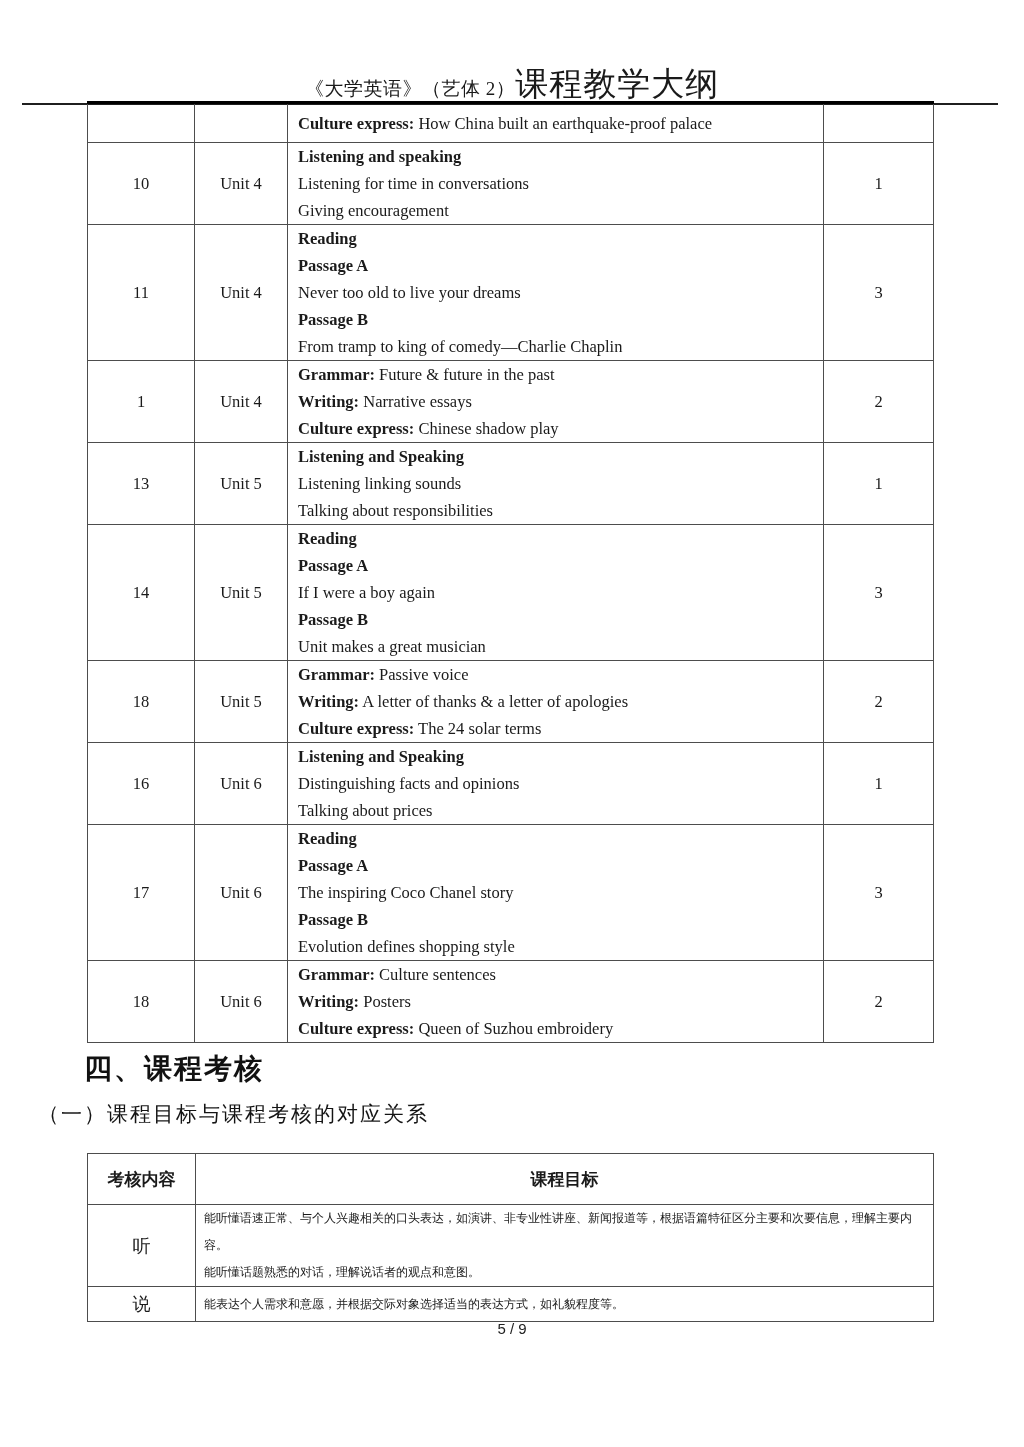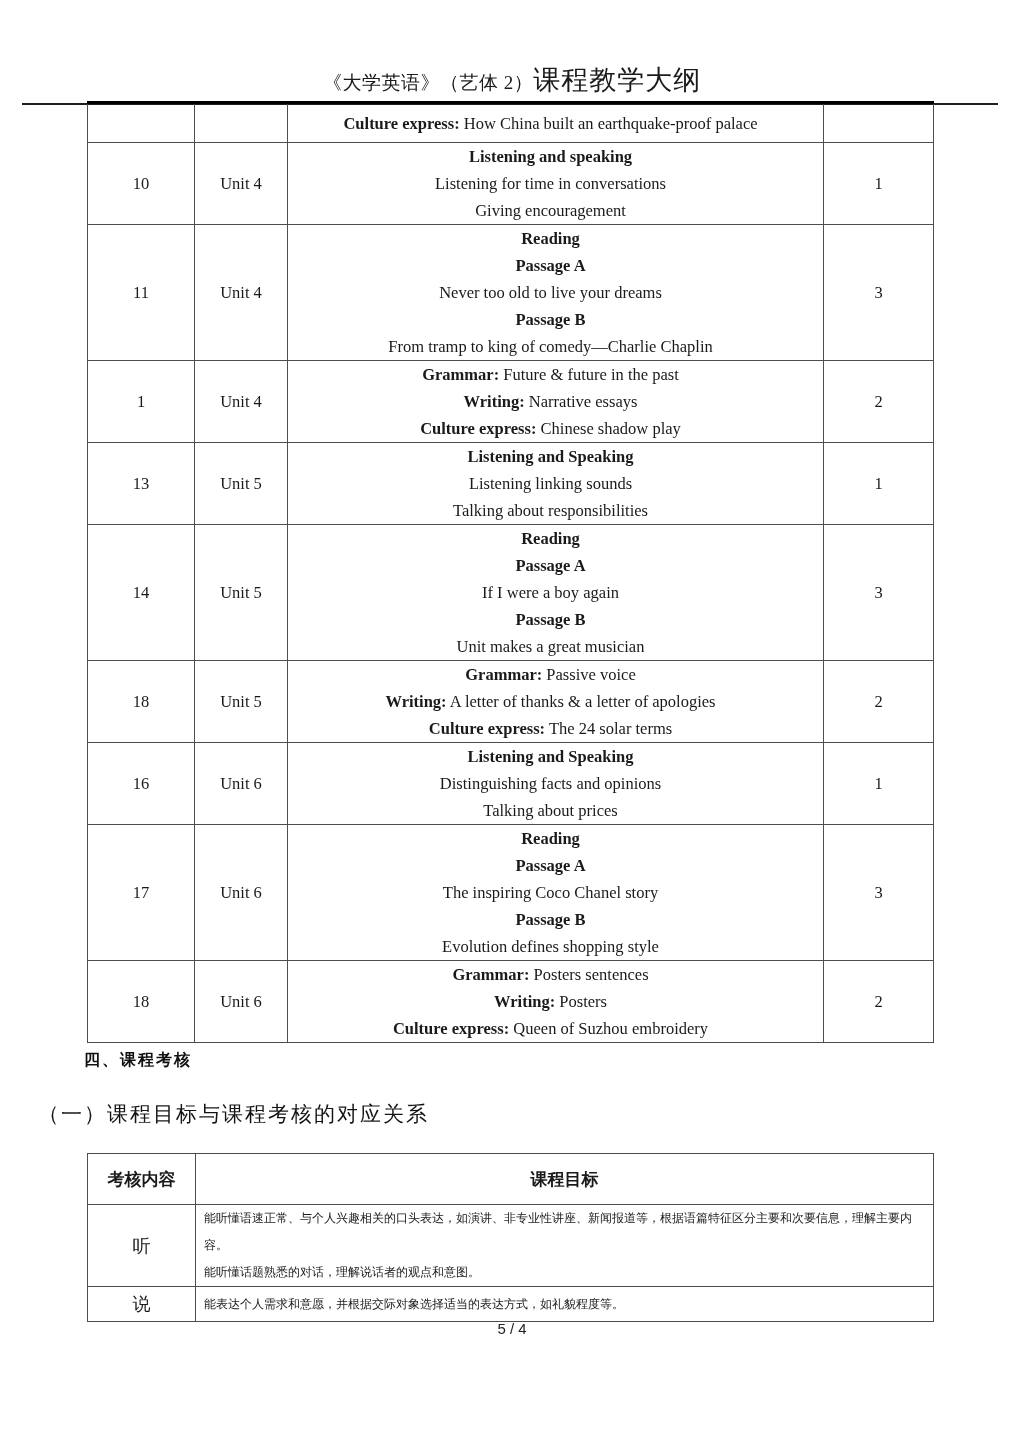--- a/index.html
+++ b/index.html
@@ -10,47 +10,47 @@
     font-family: "Liberation Serif", serif;
     color: #1a1a1a;
     overflow: hidden;
   }
   
   .doc-title {
     position: absolute; top: 62px; left: 0; width: 1024px;
     text-align: center; white-space: nowrap;
   }
   .doc-title .t1 { font-size: 19px; letter-spacing: 0.5px; text-align: right; }
-  .doc-title .t2 { font-size: 27px; letter-spacing: 1px; }
+  .doc-title .t2 { font-size: 33px; letter-spacing: 1px; }
   
   .top-rule {
     position: absolute; top: 103px; left: 22px; width: 976px; height: 2px;
     background: #1f1f1f;
   }
   
   table { border-collapse: collapse; table-layout: fixed; }
   .schedule {
     position: absolute; top: 101px; left: 87px; width: 846px;
     border-top: 3px solid #000;
   }
   .schedule td {
     border: 1px solid #4d4d4d;
     font-size: 16.5px;
     vertical-align: middle;
   }
   .schedule td.c-week, .schedule td.c-unit, .schedule td.c-hours { text-align: center; }
-  .schedule td.c-content { padding: 0 20px 0 10px; text-align: center; }
+  .schedule td.c-content { padding: 0 20px 0 10px; }
   .schedule .line { line-height: 27px; white-space: nowrap; overflow: hidden; }
   .schedule tr.partial td { height: 40px; }
   .schedule tr.partial td.c-content { vertical-align: middle; }
   
   .section-heading {
     position: absolute; top: 1050px; left: 84px;
     font-family: "Liberation Sans", sans-serif;
-    font-weight: bold; font-size: 16px; letter-spacing: 2px;
+    font-weight: bold; font-size: 28px; letter-spacing: 2px;
     color: #111;
   }
   .subsection-heading {
     position: absolute; top: 1100px; left: 38px;
     font-family: "Liberation Serif", serif;
     font-size: 21px; letter-spacing: 2px;
     color: #141414;
   }
   
   .assessment {
@@ -183,21 +183,21 @@
           <div class="line"><span>The inspiring Coco Chanel story</span></div>
           <div class="line"><b>Passage B</b></div>
           <div class="line"><span>Evolution defines shopping style</span></div>
         </td>
         <td class="c-hours">3</td>
       </tr>
       <tr>
         <td class="c-week">18</td>
         <td class="c-unit">Unit 6</td>
         <td class="c-content">
-          <div class="line"><b>Grammar:</b><span> Posters sentences</span></div>
+          <div class="line"><b>Grammar:</b><span> Culture sentences</span></div>
           <div class="line"><b>Writing:</b><span> Posters</span></div>
           <div class="line"><b>Culture express:</b><span> Queen of Suzhou embroidery</span></div>
         </td>
         <td class="c-hours">2</td>
       </tr>
     </tbody>
 </table>
 
 <div class="section-heading">四、课程考核</div>
 
@@ -224,13 +224,13 @@
       </tr>
       <tr class="r-single">
         <td class="a-label">说</td>
         <td class="a-obj">
           <div class="objline">能表达个人需求和意愿，并根据交际对象选择适当的表达方式，如礼貌程度等。</div>
         </td>
       </tr>
     </tbody>
 </table>
 
-<div class="page-footer">5 / 4</div>
+<div class="page-footer">5 / 9</div>
 
 </body></html>

